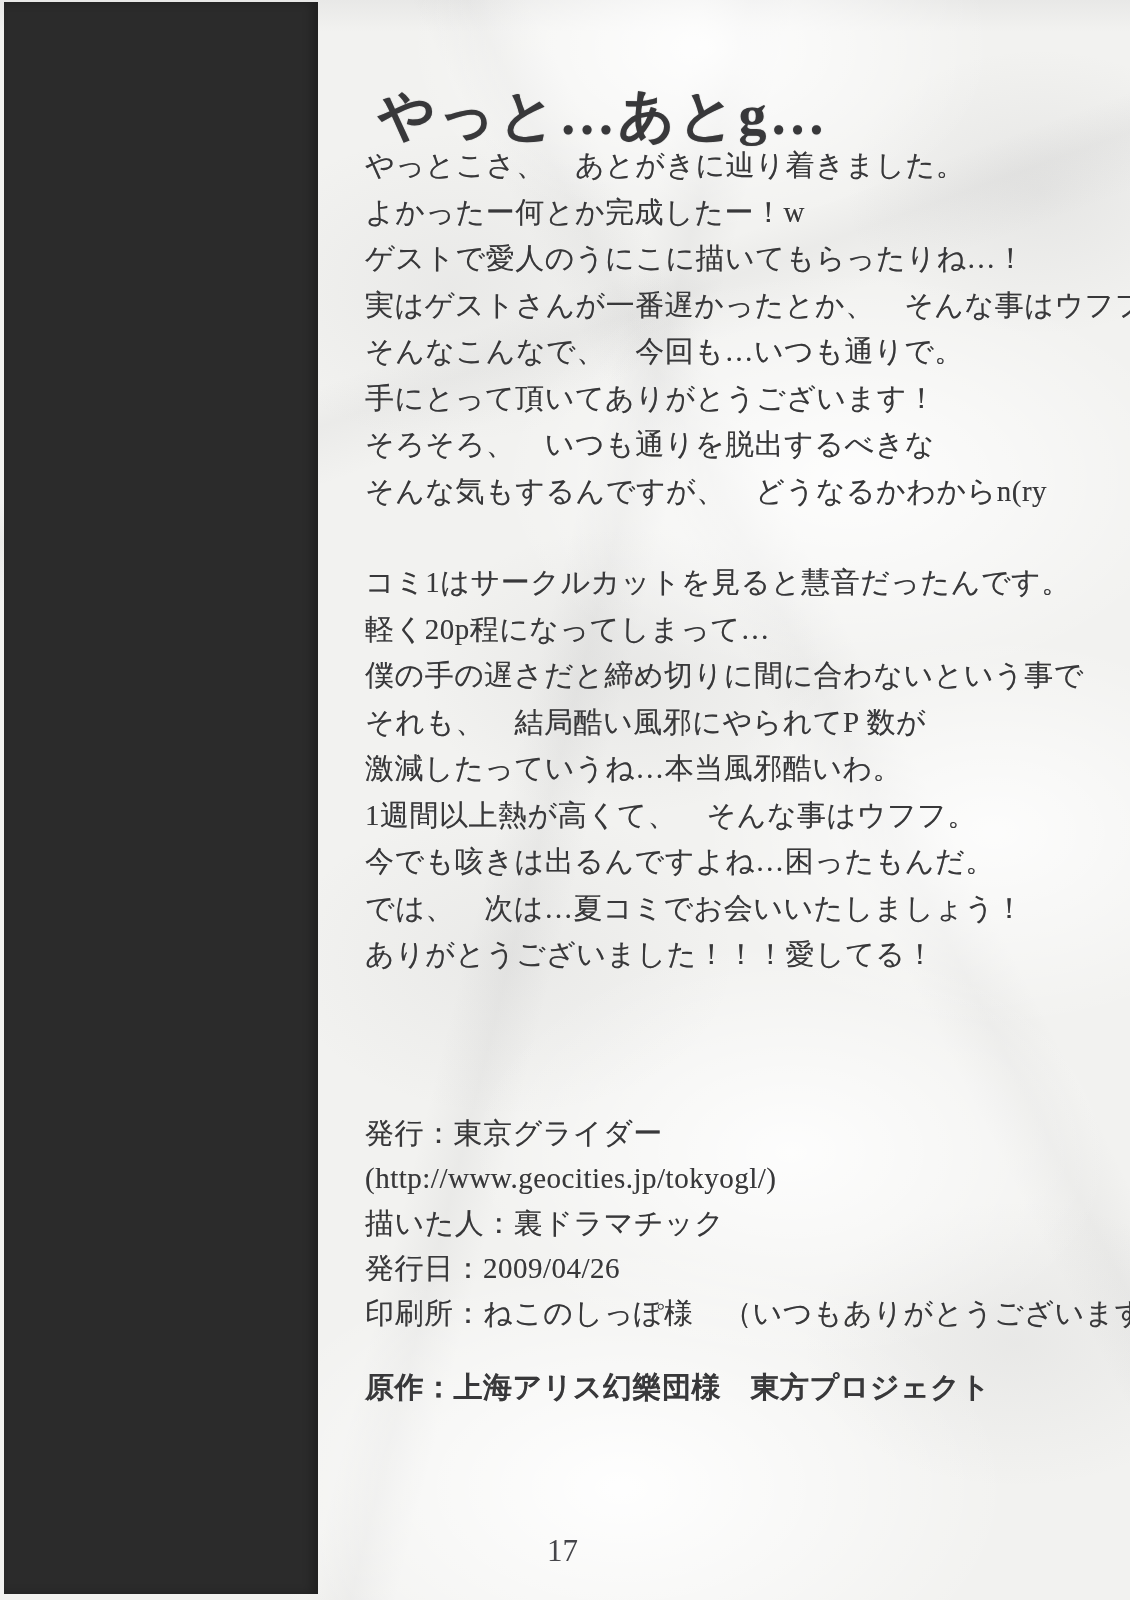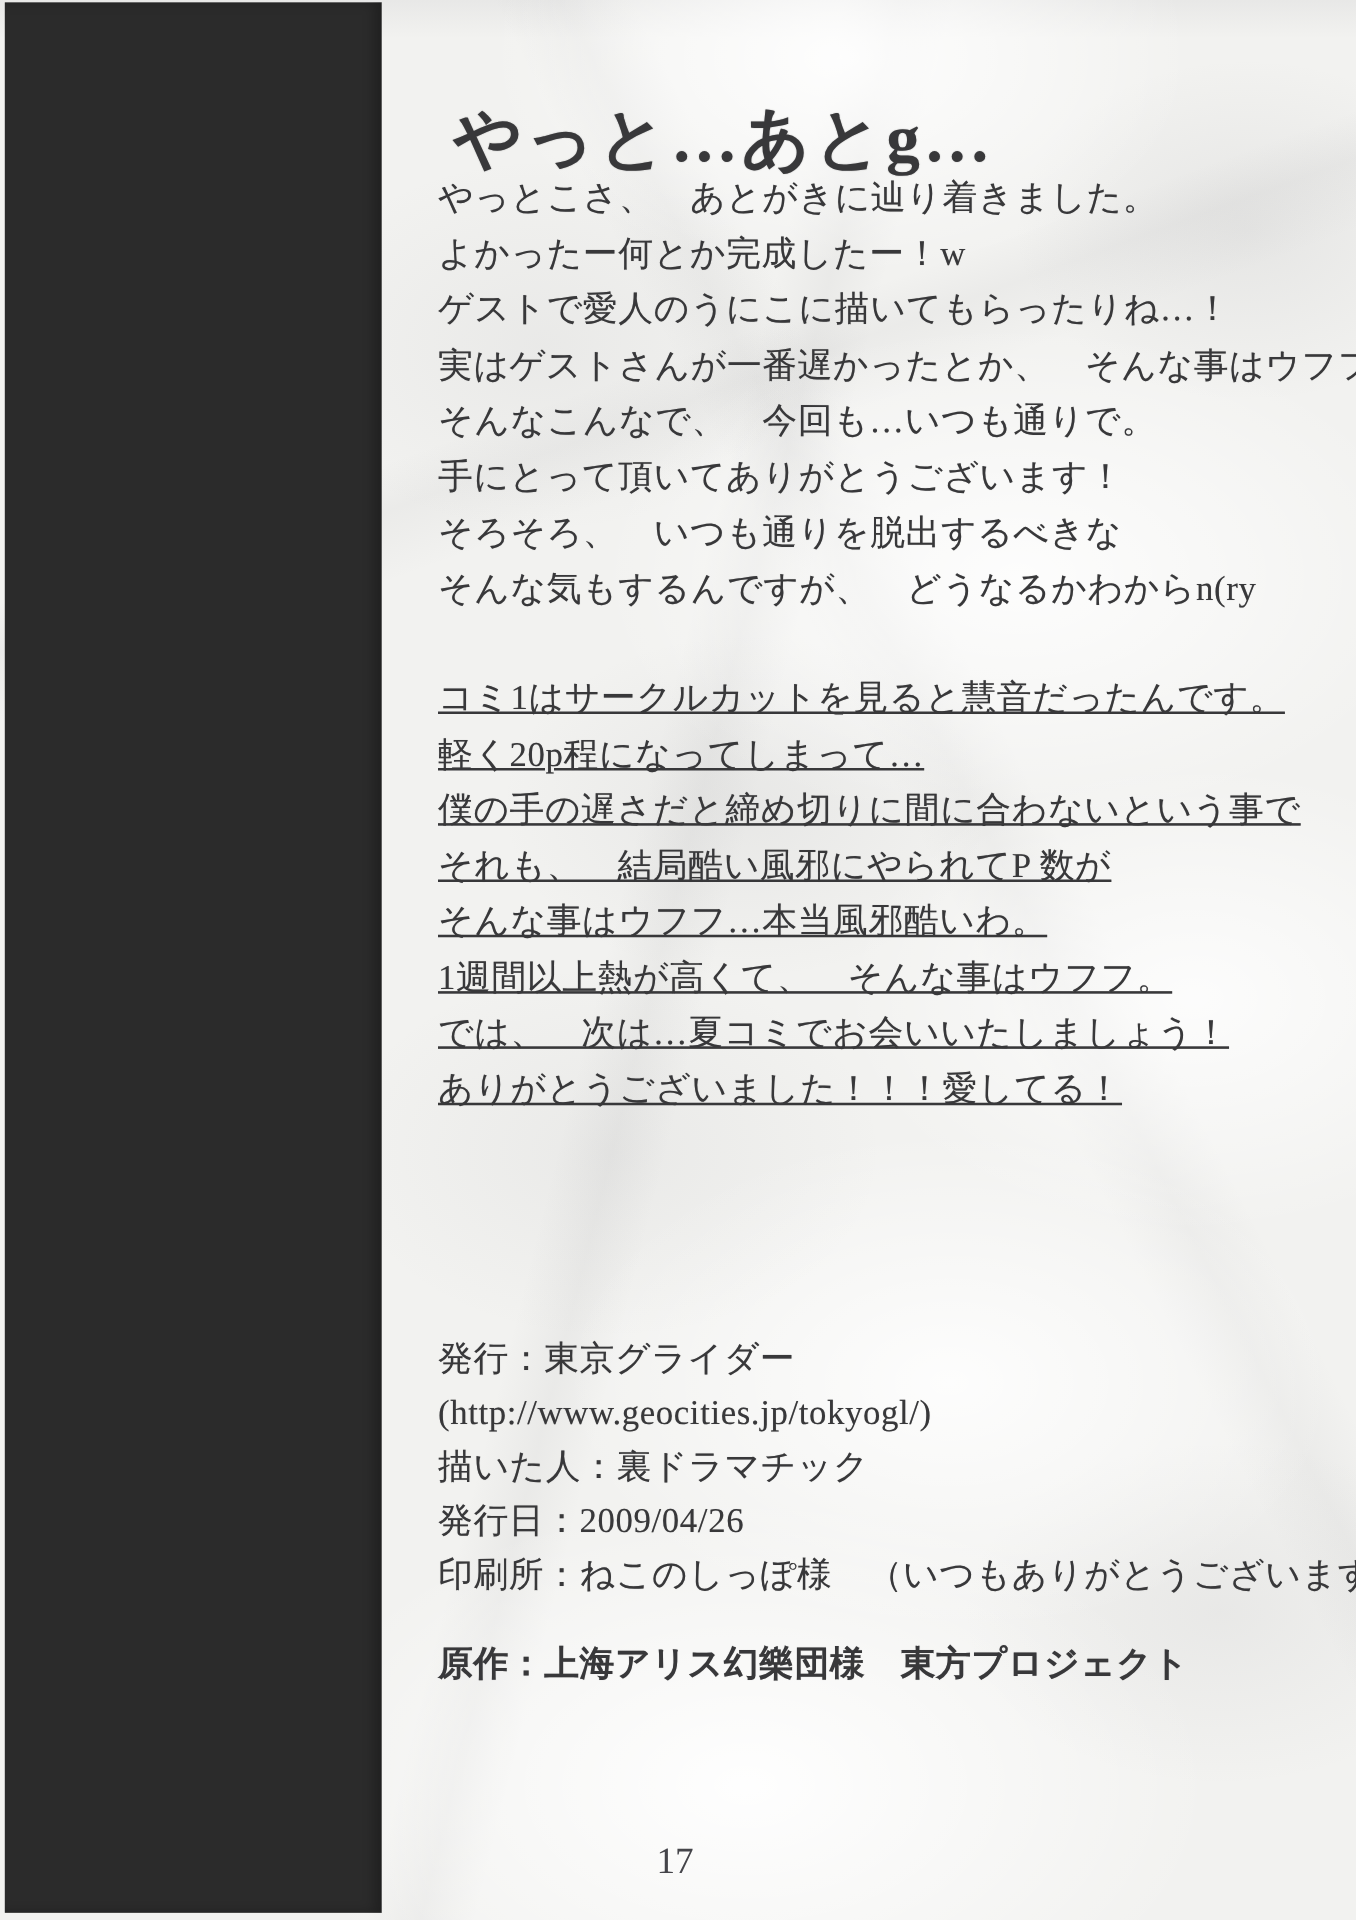--- a/index.html
+++ b/index.html
@@ -39,21 +39,21 @@
     font-size:56px;font-weight:bold;letter-spacing:3px;
     text-shadow:0 0 1px rgba(40,40,42,.45);
     white-space:nowrap;
   }
   .block{position:absolute;left:365px;white-space:nowrap;}
   .block div{
     font-size:29px;line-height:46.5px;letter-spacing:.5px;
     text-shadow:0 0 .6px rgba(40,40,42,.4);
   }
   .para1{top:142px;}
-  .para2{top:559px;text-decoration:underline;}
+  .para2{top:559px;}
   .credits{top:1111px;}
   .credits div{line-height:45px;}
   .original{top:1364px;font-weight:bold;}
   .original div{font-size:29px;line-height:46px;letter-spacing:.5px;text-shadow:0 0 .6px rgba(40,40,42,.4);}
   .pageno{
     position:absolute;left:547px;top:1533px;width:100px;
     font-size:31px;color:#45454a;
   }
 </style>
 </head>
@@ -73,22 +73,23 @@
   <div>手にとって頂いてありがとうございます！</div>
   <div>そろそろ、　いつも通りを脱出するべきな</div>
   <div>そんな気もするんですが、　どうなるかわからn(ry</div>
 </div>
 
 <div class="block para2 ink">
   <div>コミ1はサークルカットを見ると慧音だったんです。</div>
   <div>軽く20p程になってしまって…</div>
   <div>僕の手の遅さだと締め切りに間に合わないという事で</div>
   <div>それも、　結局酷い風邪にやられてP 数が</div>
-  <div>そんな事はウフフ…本当風邪酷いわ。</div>
+  <div>激減したっていうね…本当風邪酷いわ。</div>
   <div>1週間以上熱が高くて、　そんな事はウフフ。</div>
+  <div>今でも咳きは出るんですよね…困ったもんだ。</div>
   <div>では、　次は…夏コミでお会いいたしましょう！</div>
   <div>ありがとうございました！！！愛してる！</div>
 </div>
 
 <div class="block credits ink">
   <div>発行：東京グライダー</div>
   <div>(http://www.geocities.jp/tokyogl/)</div>
   <div>描いた人：裏ドラマチック</div>
   <div>発行日：2009/04/26</div>
   <div>印刷所：ねこのしっぽ様　（いつもありがとうございます！）</div>

